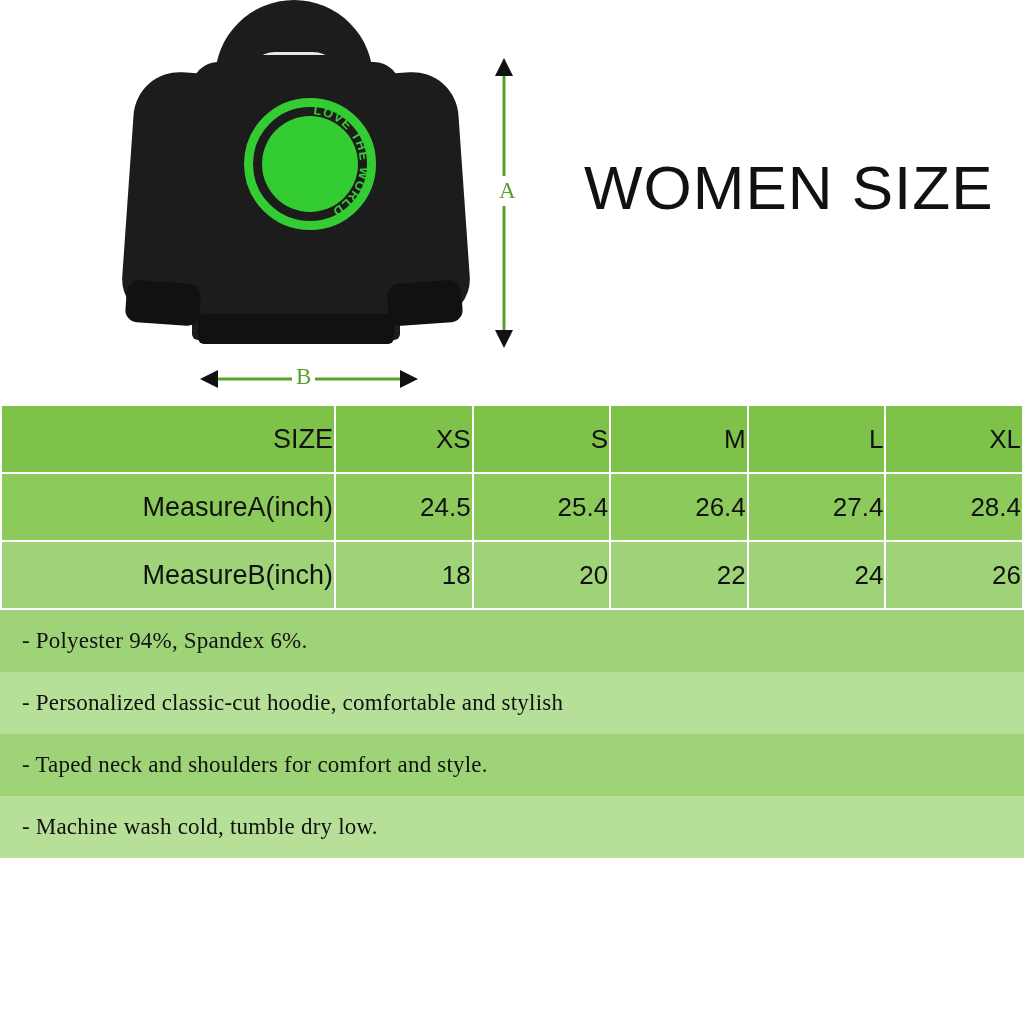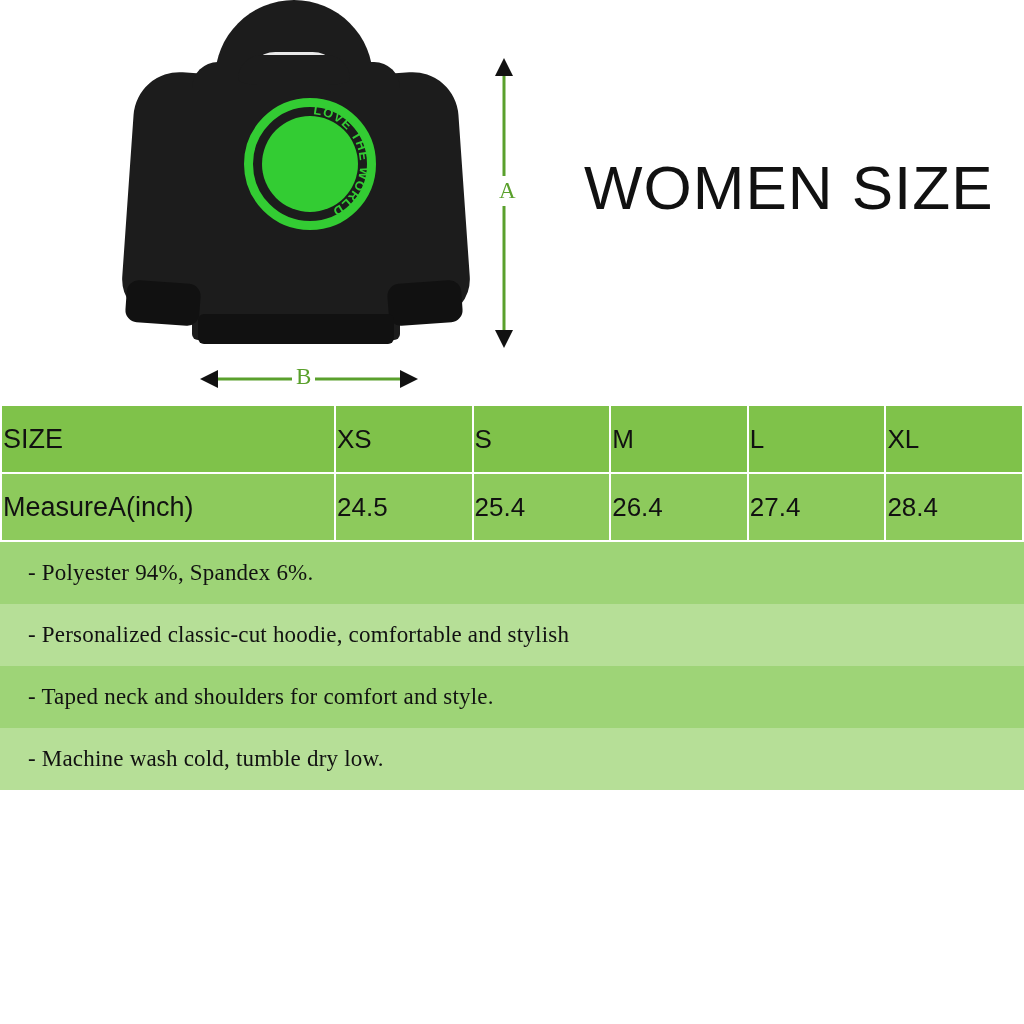--- a/index.html
+++ b/index.html
@@ -200,21 +200,21 @@
   }
 
   
   table.size-table {
     border-collapse: collapse;
     width: 1024px;
     table-layout: fixed;
   }
   table.size-table td {
     border: 2px solid #ffffff;
-    text-align: left;
+    text-align: right;
     font-size: 26px;
     color: #111;
     height: 64px;
     background: #7fc24a;
     font-family: "Liberation Sans", sans-serif;
   }
   table.size-table tr.row-a td { background: #8dca5c; margin-top: 21px; }
   table.size-table tr.row-b td { background: #9ed477; }
   table.size-table td.rowhead {
     font-size: 27px;
@@ -222,21 +222,21 @@
   }
 
   
   .bullets {
     width: 1024px;
   }
   .bullet {
     height: 62px;
     display: flex;
     align-items: center;
-    padding-left: 28px;
+    padding-left: 22px;
     box-sizing: border-box;
     font-size: 23px;
     color: #111;
     font-family: "Liberation Serif", serif;
     letter-spacing: 0.2px;
   }
   .bullet:nth-child(odd)  { background: #9ed477; }
   .bullet:nth-child(even) { background: #b6df97; }
 </style>
 </head>
@@ -297,20 +297,28 @@
     <td>XL</td>
   </tr>
   <tr class="row-a">
     <td class="rowhead">MeasureA(inch)</td>
     <td>24.5</td>
     <td>25.4</td>
     <td>26.4</td>
     <td>27.4</td>
     <td>28.4</td>
   </tr>
+  <tr class="row-b">
+    <td class="rowhead">MeasureB(inch)</td>
+    <td>18</td>
+    <td>20</td>
+    <td>22</td>
+    <td>24</td>
+    <td>26</td>
+  </tr>
 </tbody>
   </table>
 
 <div class="bullets">
   <div class="bullet">-  Polyester 94%, Spandex 6%.</div>
   <div class="bullet">-  Personalized classic-cut hoodie, comfortable and stylish</div>
   <div class="bullet">- Taped neck and shoulders for comfort and style.</div>
   <div class="bullet">-  Machine wash cold, tumble dry low.</div>
 </div>
 

